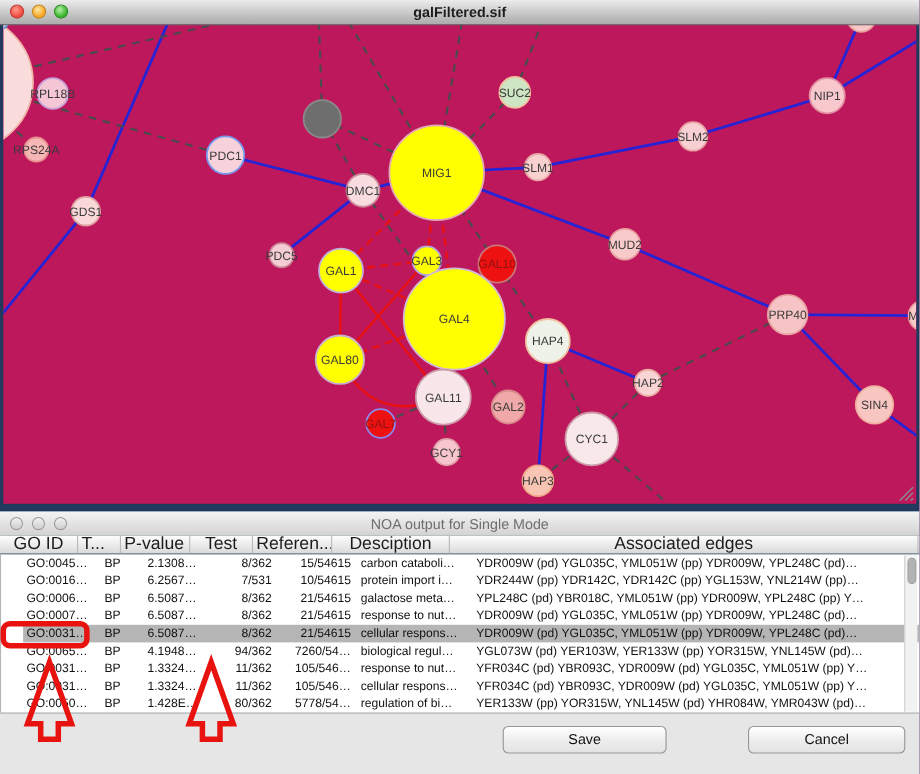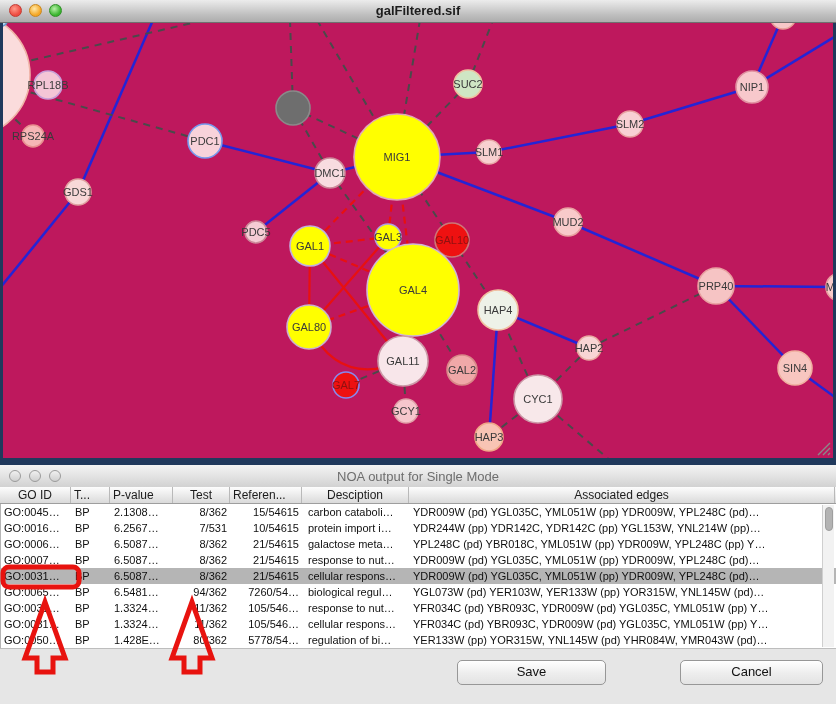--- a/index.html
+++ b/index.html
@@ -16,23 +16,23 @@
   #net-canvas{position:absolute;left:3px;top:22px;width:830px;height:436px;background:#be185d;overflow:hidden;}
   #net-svg{position:absolute;left:0;top:0;}
   
   #noa-window{position:absolute;left:0;top:465px;width:836px;height:239px;background:#0c4a6e;}
   #noa-titlebar{position:absolute;left:0;top:0;width:836px;height:22px;
     background:linear-gradient(#f4f4f4,#d2d2d2);border-bottom:1px solid #a9a9a9;}
   .tl-gray{position:absolute;top:5px;width:12px;height:12px;border-radius:50%;background:linear-gradient(#f0f0f0,#cfcfcf);border:1px solid #9b9b9b;box-sizing:border-box;}
   #noa-title{position:absolute;left:0;top:4px;width:100%;text-align:center;font-size:13px;color:#6e6e6e;}
   #noa-header{position:absolute;left:0;top:22px;width:836px;height:17px;
     background:linear-gradient(#fdfdfd,#dadada);border-bottom:1px solid #9e9e9e;box-sizing:border-box;}
-  .hcell{position:absolute;top:0;height:16px;line-height:16px;font-size:12px;color:#1c1c1c;
+  .hcell{position:absolute;top:0;height:16px;line-height:16px;font-size:16px;color:#1c1c1c;
     border-right:1px solid #b9b9b9;box-sizing:border-box;white-space:nowrap;overflow:hidden;}
-  #noa-table{position:absolute;left:0;top:39px;width:836px;height:144px;background:#ffffff;border-left:1px solid #b5b5b5;box-sizing:border-box;}
+  #noa-table{position:absolute;left:0;top:39px;width:836px;height:144px;background:#ffffff;border-left:1px solid #b5b5b5;box-sizing:border-box;padding-left:20px;}
   .trow{position:relative;width:100%;height:16px;line-height:16px;font-size:11px;color:#101010;white-space:nowrap;}
   .trow.sel{background:#b5b5b5;}
   .tcell{position:absolute;top:0;height:16px;overflow:hidden;white-space:nowrap;box-sizing:border-box;}
   .c-go{left:0;width:71px;padding-left:3px;}
   .c-type{left:71px;width:39px;padding-left:3px;}
   .c-p{left:110px;width:63px;padding-left:3px;}
   .c-test{left:173px;width:57px;text-align:right;padding-right:4px;}
   .c-ref{left:230px;width:72px;text-align:right;padding-right:4px;}
   .c-desc{left:302px;width:107px;padding-left:5px;}
   .c-edges{left:409px;width:410px;padding-left:3px;}
@@ -234,21 +234,21 @@
         <div class="tcell c-type">BP</div>
         <div class="tcell c-p">6.5087…</div>
         <div class="tcell c-test">8/362</div>
         <div class="tcell c-ref">21/54615</div>
         <div class="tcell c-desc">cellular respons…</div>
         <div class="tcell c-edges">YDR009W (pd) YGL035C, YML051W (pp) YDR009W, YPL248C (pd)…</div>
       </div>
       <div class="trow">
         <div class="tcell c-go">GO:0065…</div>
         <div class="tcell c-type">BP</div>
-        <div class="tcell c-p">6.5481…</div>
+        <div class="tcell c-p">4.1948…</div>
         <div class="tcell c-test">94/362</div>
         <div class="tcell c-ref">7260/54…</div>
         <div class="tcell c-desc">biological regul…</div>
         <div class="tcell c-edges">YGL073W (pd) YER103W, YER133W (pp) YOR315W, YNL145W (pd)…</div>
       </div>
       <div class="trow">
         <div class="tcell c-go">GO:0031…</div>
         <div class="tcell c-type">BP</div>
         <div class="tcell c-p">1.3324…</div>
         <div class="tcell c-test">11/362</div>

